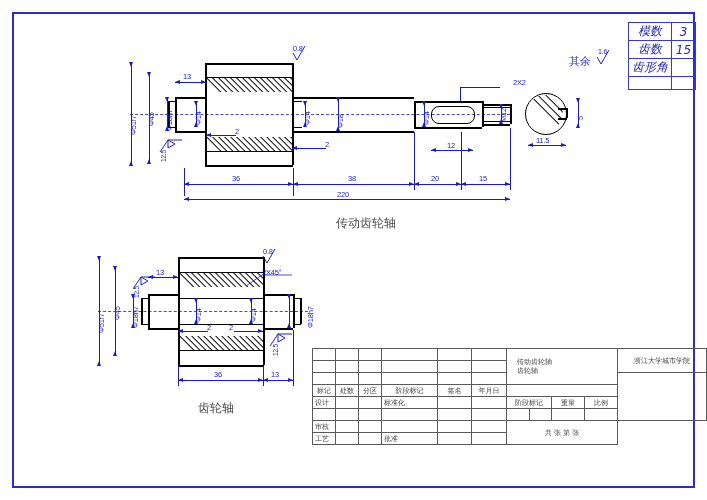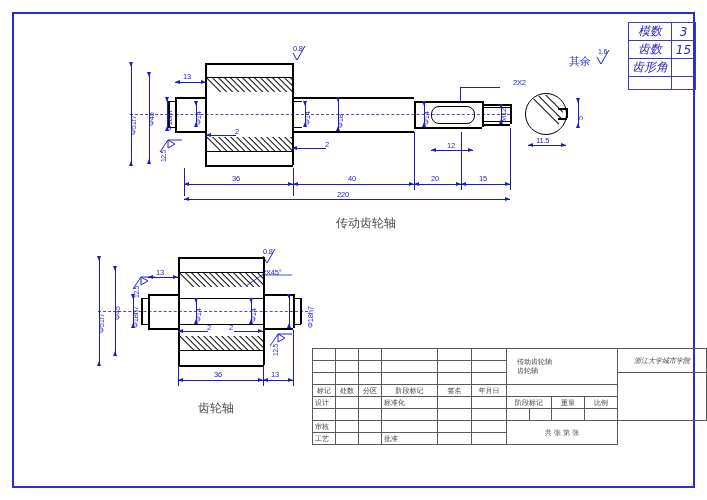--- a/index.html
+++ b/index.html
@@ -49,21 +49,21 @@
   
   #param{left:628px;top:22px;width:68px;}
   #param td{height:12px;border-color:#3a3ac0;color:#2a2ab0;font-size:12px;font-style:italic;}
   #param td.lbl{width:42px;}
 
   
   #tb{left:312px;top:348px;}
   #tb td{border:1px solid #5a5a5a;color:#444;font-size:7px;
          font-family:"DejaVu Sans",sans-serif;}
   .big{font-size:13px;color:#555;}
-  .med{font-size:9px;color:#555;font-style:italic;}
+  .med{font-size:9px;color:#555;}
 
   .svgl{position:absolute;left:0;top:0;overflow:visible;}
 </style>
 </head>
 <body>
 
 <div id="sheet">
 
   <div class="frame-outer"></div>
 
@@ -265,21 +265,21 @@
   <div class="ln vline" style="left:510px;top:128px;height:62px;"></div>
 
   <div class="ln hline" style="left:184px;top:184px;width:109px;"></div>
   <div class="ar ar-l" style="left:184px;top:182px;"></div>
   <div class="ar ar-r" style="left:288px;top:182px;"></div>
   <div class="txt" style="left:232px;top:174px;">36</div>
 
   <div class="ln hline" style="left:293px;top:184px;width:121px;"></div>
   <div class="ar ar-l" style="left:293px;top:182px;"></div>
   <div class="ar ar-r" style="left:409px;top:182px;"></div>
-  <div class="txt" style="left:348px;top:174px;">40</div>
+  <div class="txt" style="left:348px;top:174px;">38</div>
 
   <div class="ln hline" style="left:414px;top:184px;width:47px;"></div>
   <div class="ar ar-l" style="left:414px;top:182px;"></div>
   <div class="ar ar-r" style="left:456px;top:182px;"></div>
   <div class="txt" style="left:431px;top:174px;">20</div>
 
   <div class="ln hline" style="left:461px;top:184px;width:49px;"></div>
   <div class="ar ar-l" style="left:461px;top:182px;"></div>
   <div class="ar ar-r" style="left:505px;top:182px;"></div>
   <div class="txt" style="left:479px;top:174px;">15</div>

